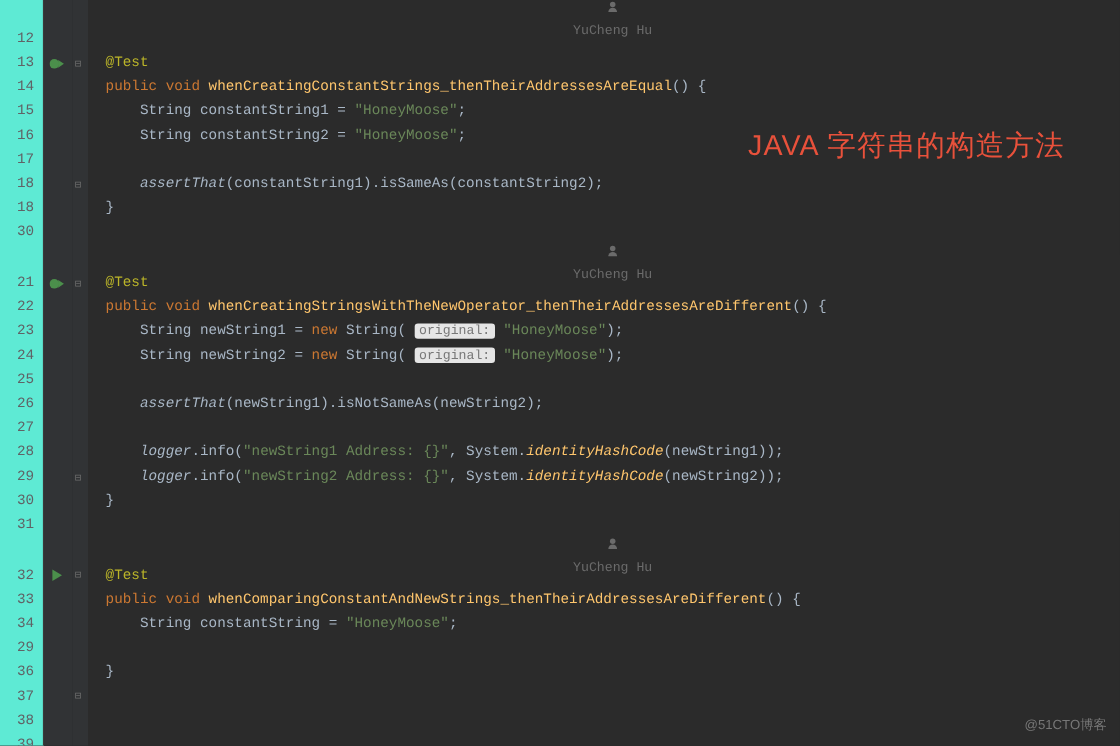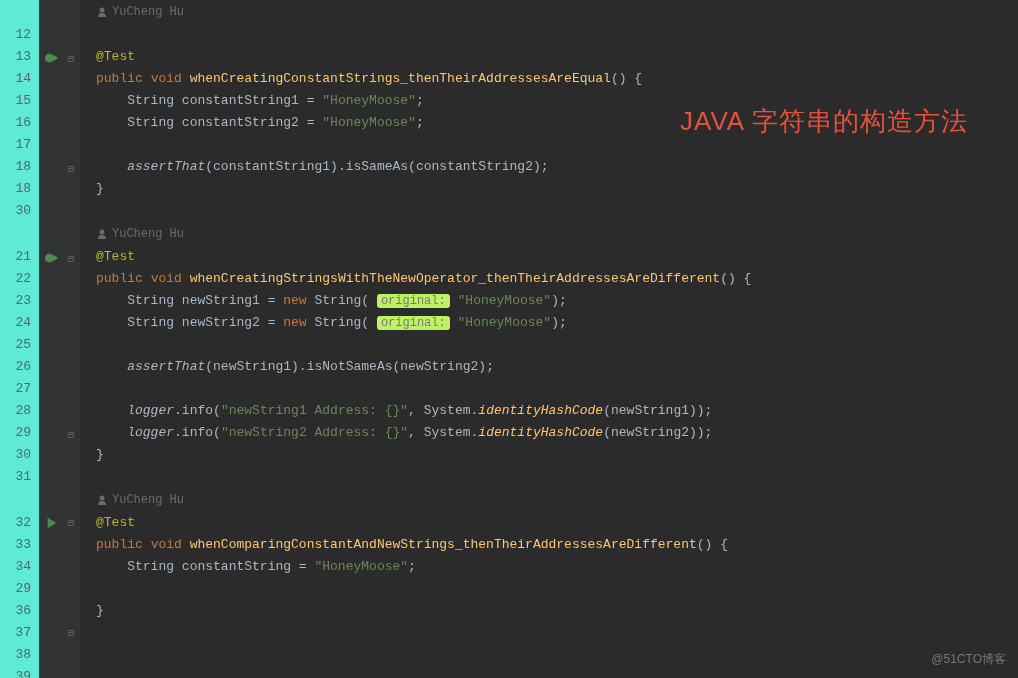--- a/index.html
+++ b/index.html
@@ -56,37 +56,38 @@
     white-space: pre;
   }
   .author-line {
     height: 24px;
     line-height: 24px;
     color: #6b6b6b;
     font-size: 12px;
     display: flex;
     align-items: center;
     gap: 4px;
+    flex-direction: column;
   }
   .author-icon {
     display: inline-flex;
     width: 12px;
     height: 12px;
   }
   .kw { color: #cc7832; }
   .method { color: #ffc66d; }
   .type { color: #a9b7c6; }
   .str { color: #6a8759; }
   .anno { color: #bbb529; }
   .ital { font-style: italic; color: #a9b7c6; }
   .italm { font-style: italic; color: #ffc66d; }
-  .hint { color: #787878; background: #bef264; border-radius: 3px; padding: 0 4px; font-size: 12px; }
+  .hint { color: #787878; background: #e5e5e5; border-radius: 3px; padding: 0 4px; font-size: 12px; }
   .overlay-title {
     position: absolute;
-    top: 104px;
+    top: 115px;
     right: 50px;
     color: #e8513b;
     font-size: 26px;
     font-family: sans-serif;
     letter-spacing: 1px;
   }
   .watermark {
     position: absolute;
     bottom: 10px;
     right: 12px;

